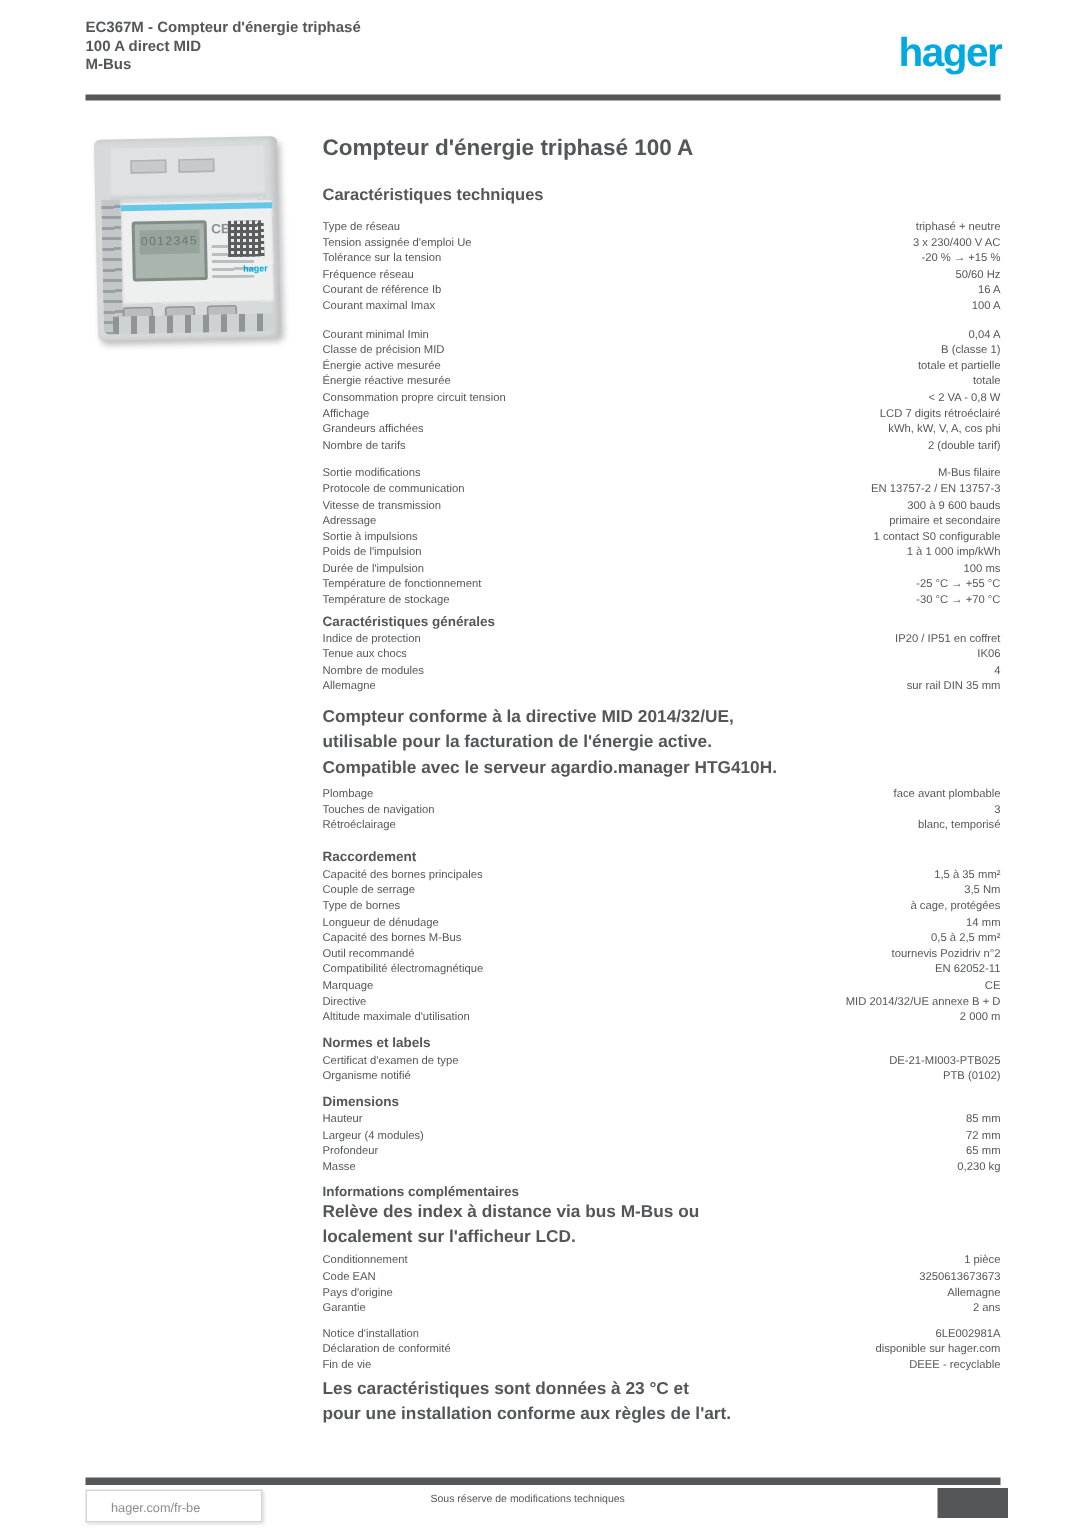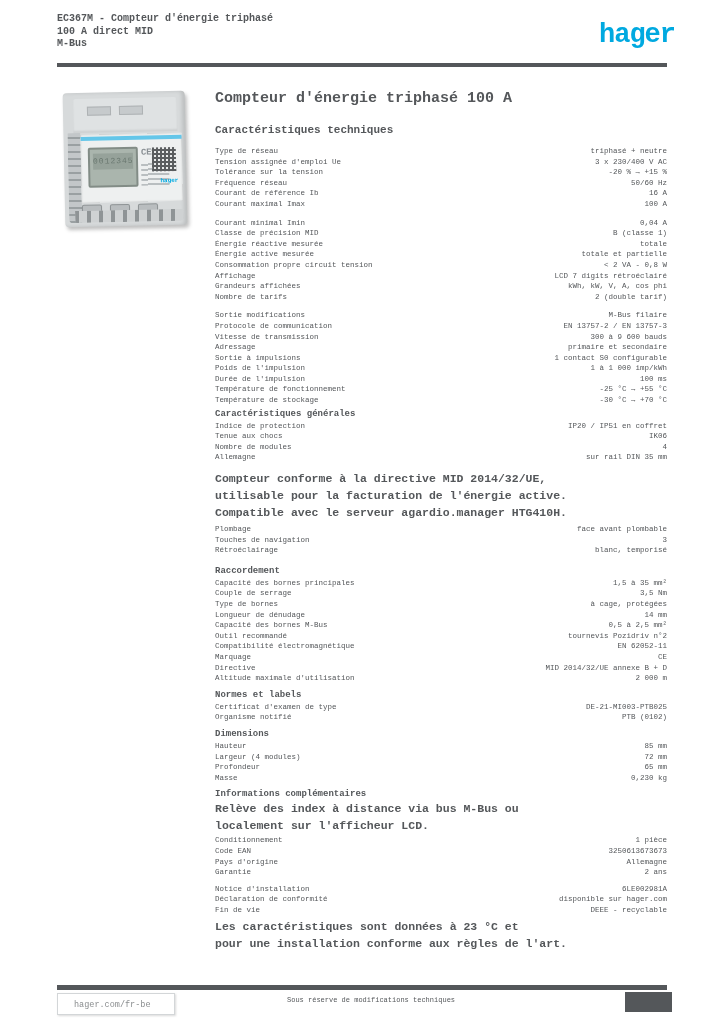--- a/index.html
+++ b/index.html
@@ -1,17 +1,17 @@
 <!DOCTYPE html>
 <html><head>
 <meta charset="utf-8">
 <style>
   html,body{margin:0;padding:0;background:#ffffff;}
   .page{position:relative;width:724px;height:1024px;background:#fff;overflow:hidden;
-        font-family:Liberation Mono, monospace;color:#54575a;}
+        font-family:Liberation Sans, sans-serif;color:#54575a;}
   
   .doc-title{position:absolute;left:57px;top:13px;width:250px;font-size:10px;
              font-weight:bold;line-height:12.5px;color:#54575a;}
   .hager-logo{position:absolute;left:599px;top:20px;width:70px;height:32px;
               font-size:27px;font-weight:bold;letter-spacing:-1px;color:#00a9e0;}
   .header-rule{position:absolute;left:57px;top:63px;width:610px;height:4px;background:#54575a;}
   
   .photo{position:absolute;left:60px;top:90px;width:128px;height:140px;transform:rotate(-1.2deg);}
   .dev-body{position:absolute;left:4px;top:2px;right:2px;bottom:4px;background:#d7dadb;
             border-radius:4px;box-shadow:2px 3px 4px rgba(0,0,0,.25), inset -3px 0 4px rgba(0,0,0,.12);}
@@ -131,26 +131,26 @@
       <div class="sec" style="margin-top: 8px;">
         <div class="row">
           <span class="lbl">Courant minimal Imin</span>
           <span class="val">0,04 A</span>
         </div>
         <div class="row">
           <span class="lbl">Classe de précision MID</span>
           <span class="val">B (classe 1)</span>
         </div>
         <div class="row">
+          <span class="lbl">Énergie active mesurée</span>
+          <span class="val">totale et partielle</span>
+        </div>
+        <div class="row">
           <span class="lbl">Énergie réactive mesurée</span>
           <span class="val">totale</span>
-        </div>
-        <div class="row">
-          <span class="lbl">Énergie active mesurée</span>
-          <span class="val">totale et partielle</span>
         </div>
         <div class="row">
           <span class="lbl">Consommation propre circuit tension</span>
           <span class="val">&lt; 2 VA - 0,8 W</span>
         </div>
         <div class="row">
           <span class="lbl">Affichage</span>
           <span class="val">LCD 7 digits rétroéclairé</span>
         </div>
         <div class="row">

